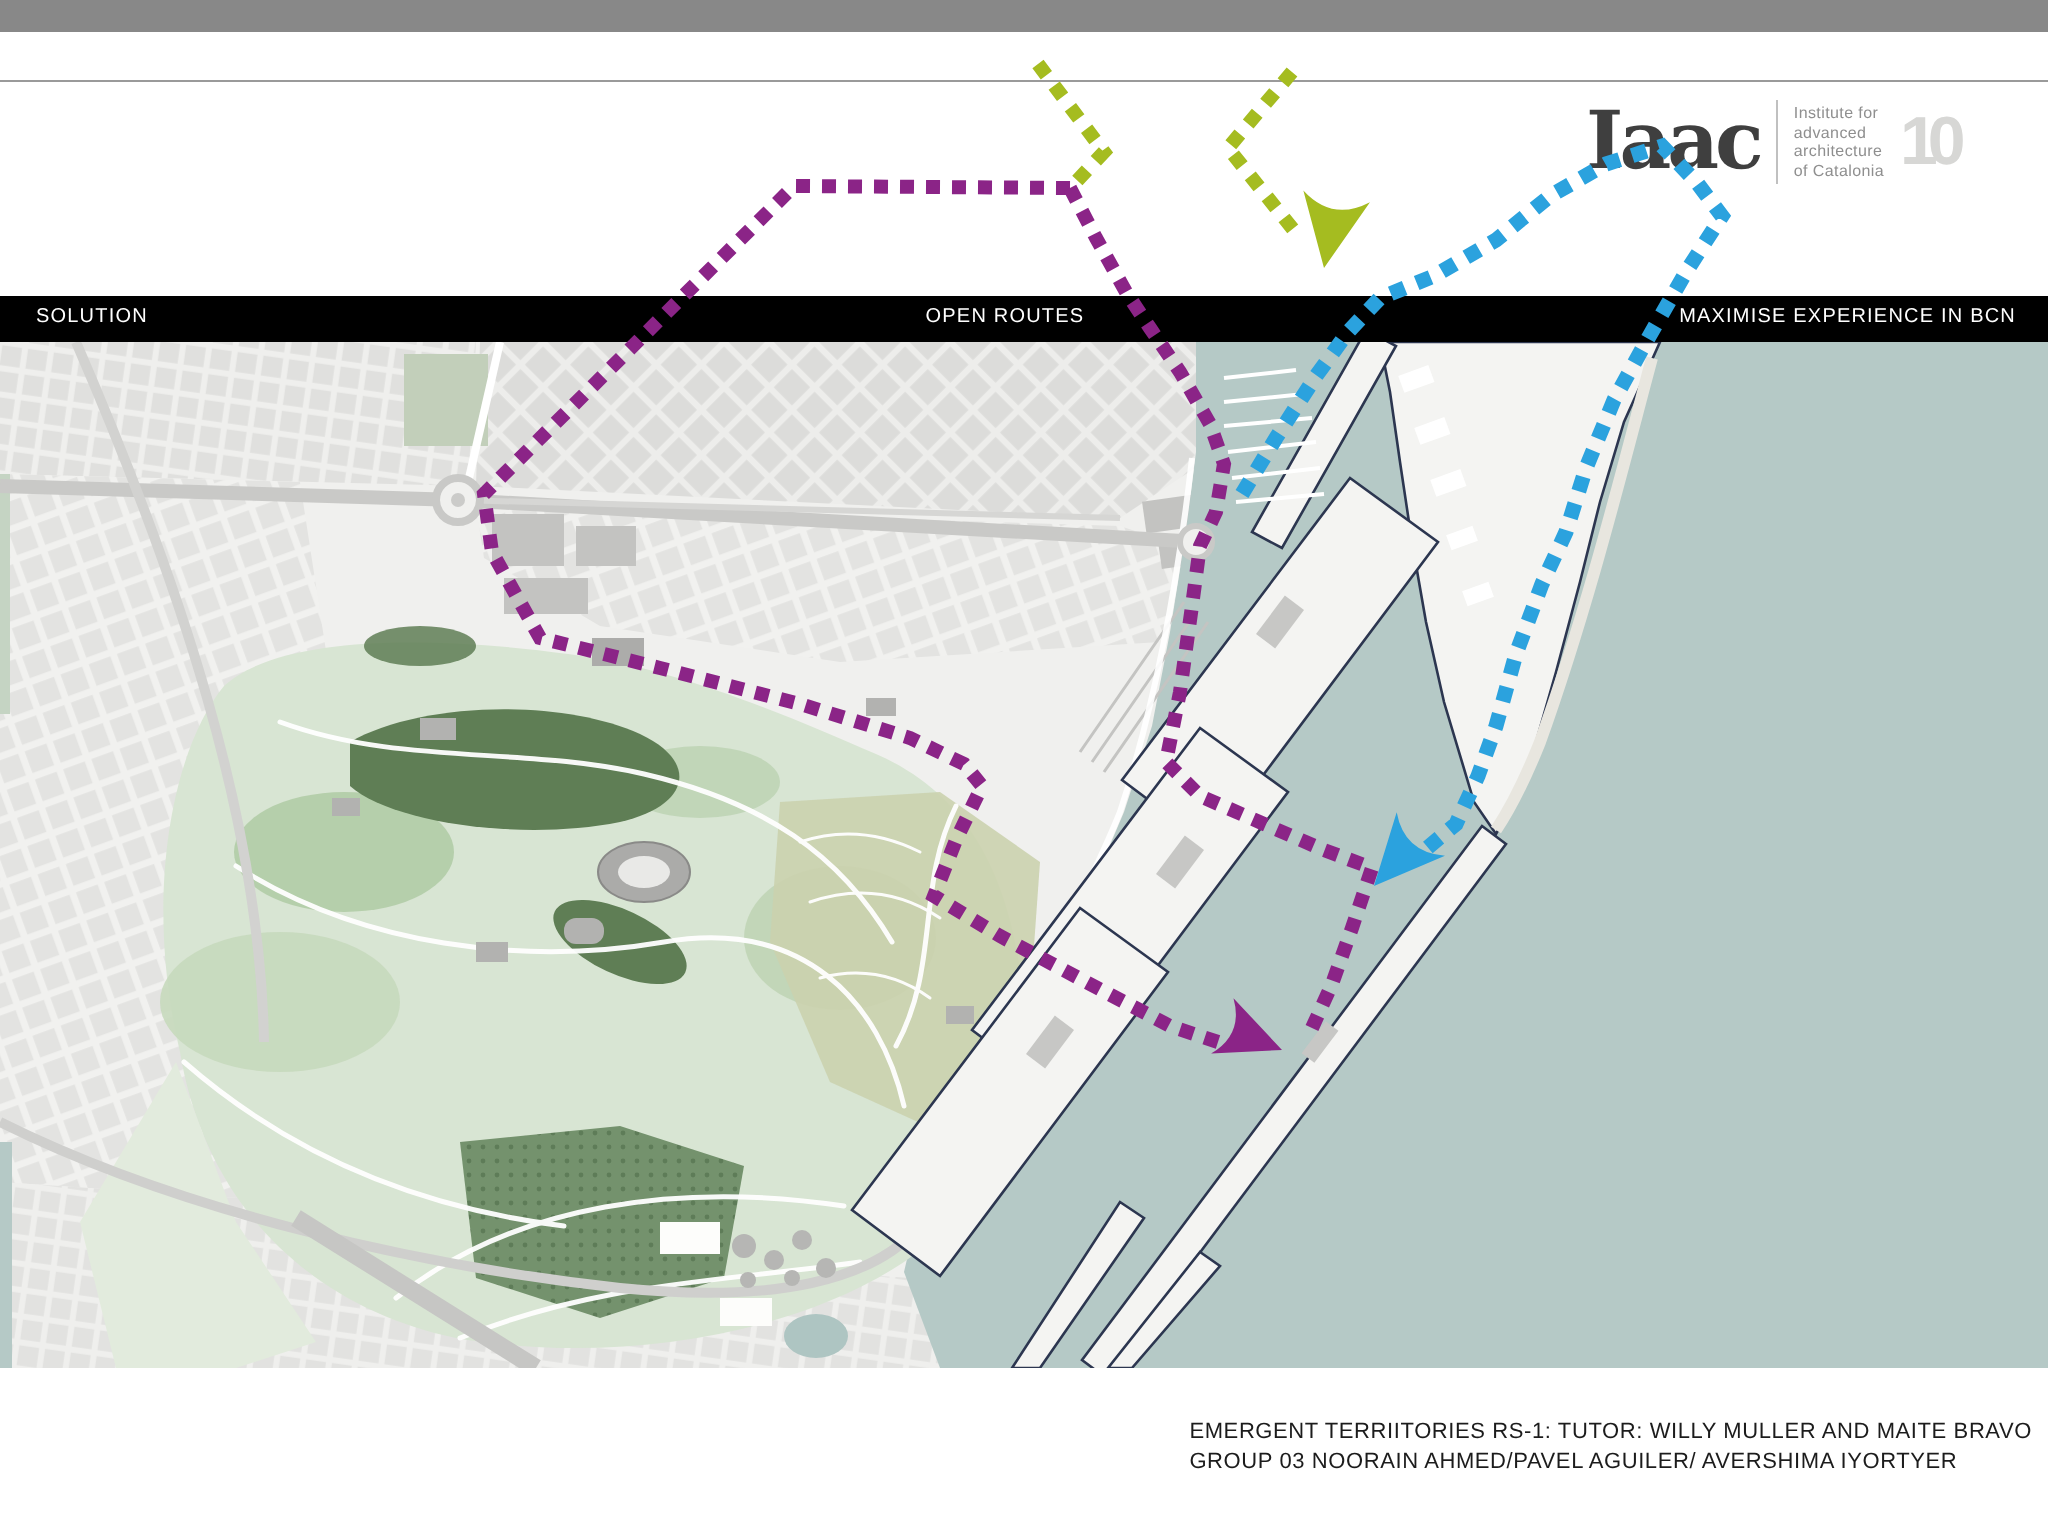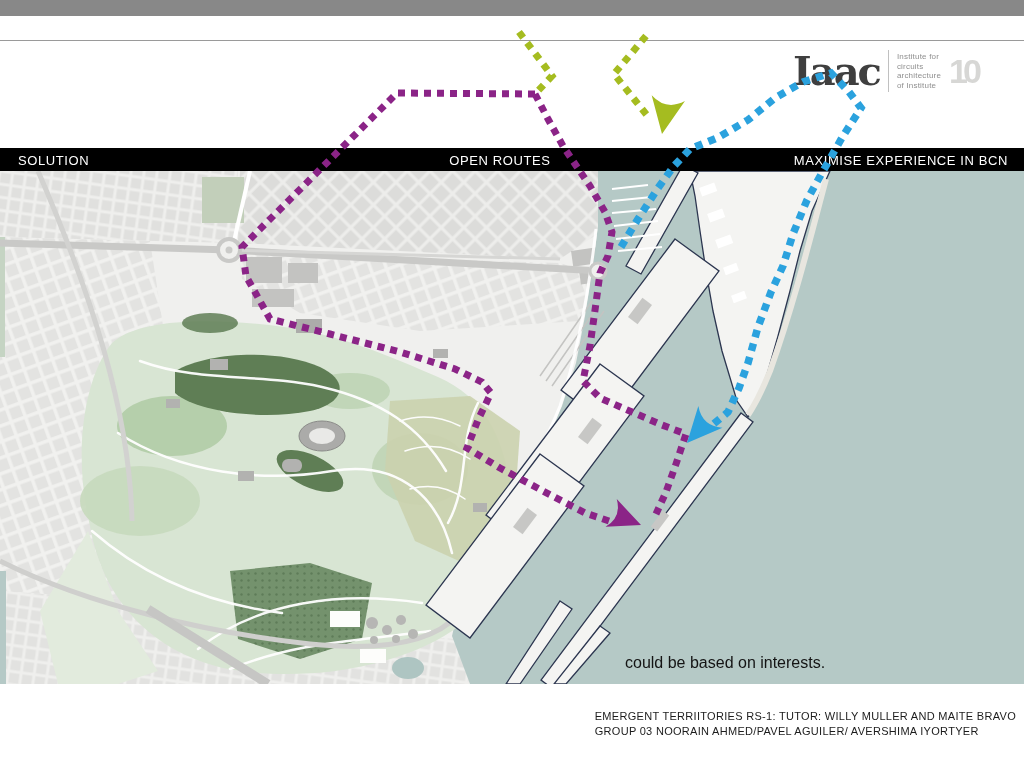--- a/index.html
+++ b/index.html
@@ -9,21 +9,21 @@
   
   .logo{position:absolute;left:793px;top:34px;display:flex;align-items:center;gap:8px;}
   .logo .wordmark{font-family:"DejaVu Serif",serif;font-weight:bold;font-size:40px;line-height:40px;
                   color:#3f3f3f;letter-spacing:-2px;}
   .logo .divider{width:1px;height:42px;background:#c0c0c0;}
   .logo .institute{font-size:8px;line-height:9.5px;color:#8f8f8f;letter-spacing:.2px;}
   .logo .ten{font-size:34px;line-height:40px;font-weight:bold;color:#d7d7d5;letter-spacing:-5px;
              font-family:"Liberation Sans",sans-serif;}
   
   .bar{position:absolute;left:0;top:132px;width:1024px;height:23px;background:var(--barBg,#000);
-       color:var(--barText,#fff);font-size:13px;font-weight:500;letter-spacing:.6px;}
+       color:var(--barText,#fff);font-size:10px;font-weight:500;letter-spacing:.6px;}
   .bar span{position:absolute;top:5px;white-space:nowrap;}
   .bar .l{left:18px;}
   .bar .c{left:50%;transform:translateX(-62%);}
   .bar .r{right:16px;}
   
   .map-wrap{position:absolute;left:0;top:155px;width:1024px;height:513px;overflow:hidden;}
   
   .annotation{position:absolute;left:625px;top:636px;width:230px;font-size:16px;font-weight:500;
               color:#141414;line-height:21px;letter-spacing:0;}
   
@@ -37,23 +37,23 @@
 
 <div class="slide" style="--sea: #b5c9c6; --land: #f0f0ee; --pier: #f4f4f2; --pierStroke: #2c3650; --road: #c9c9c7; --park: #d8e5d3; --parkMid: #aac79e; --parkDark: #5f7e55; --cemetery: #74926d; --khaki: #cbd2ae; --barBg: #000000; --barText: #ffffff; --rule: #9a9a9a; --purple: #8b2487; --blue: #2ba2de; --green: #a5bc20;">
 
   <div class="top-rule"></div>
 
   <div class="logo">
     <div class="wordmark">Iaac</div>
     <div class="divider"></div>
     <div class="institute">
       <div>Institute for</div>
-      <div>circuits</div>
+      <div>advanced</div>
       <div>architecture</div>
-      <div>of Institute</div>
+      <div>of Catalonia</div>
     </div>
     <div class="ten">10</div>
   </div>
 
   <div class="bar">
     <span class="l">SOLUTION</span>
     <span class="c">OPEN ROUTES</span>
     <span class="r">MAXIMISE EXPERIENCE IN BCN</span>
   </div>
 
@@ -187,21 +187,20 @@
         <circle cx="413" cy="463" r="5" fill="#b6b6b4"></circle>
         <circle cx="374" cy="469" r="4" fill="#b6b6b4"></circle>
         <ellipse cx="408" cy="497" rx="16" ry="11" fill="#aec5c2"></ellipse>
         <rect x="330" y="440" width="30" height="16" fill="#fdfdfb"></rect>
         <rect x="360" y="478" width="26" height="14" fill="#fdfdfb"></rect>
       </g>
     </svg>
   </div>
 
   <div class="annotation">
-    <div>could be based on interests.</div>
   </div>
 
   <div class="footer">
     <div>EMERGENT TERRIITORIES RS-1: TUTOR: WILLY MULLER AND MAITE BRAVO</div>
     <div>GROUP 03 NOORAIN AHMED/PAVEL AGUILER/ AVERSHIMA IYORTYER</div>
   </div>
 
   <svg id="routes-svg" class="routes" width="1024" height="768" viewBox="0 0 1024 768" xmlns="http://www.w3.org/2000/svg">
       <polyline points="535,78 397,77 242,231 246,260 270,303 330,318 400,336 455,353 482,366 491,377 478,404 467,432 500,452 543,475 585,497 612,506" fill="none" stroke="#8b2487" stroke-width="7" stroke-dasharray="7 6"></polyline>
       <path d="M0,0 L-28,-13 Q-18,0 -28,13 Z" fill="#8b2487" transform="translate(641,509) rotate(22) scale(1.15)"></path>

